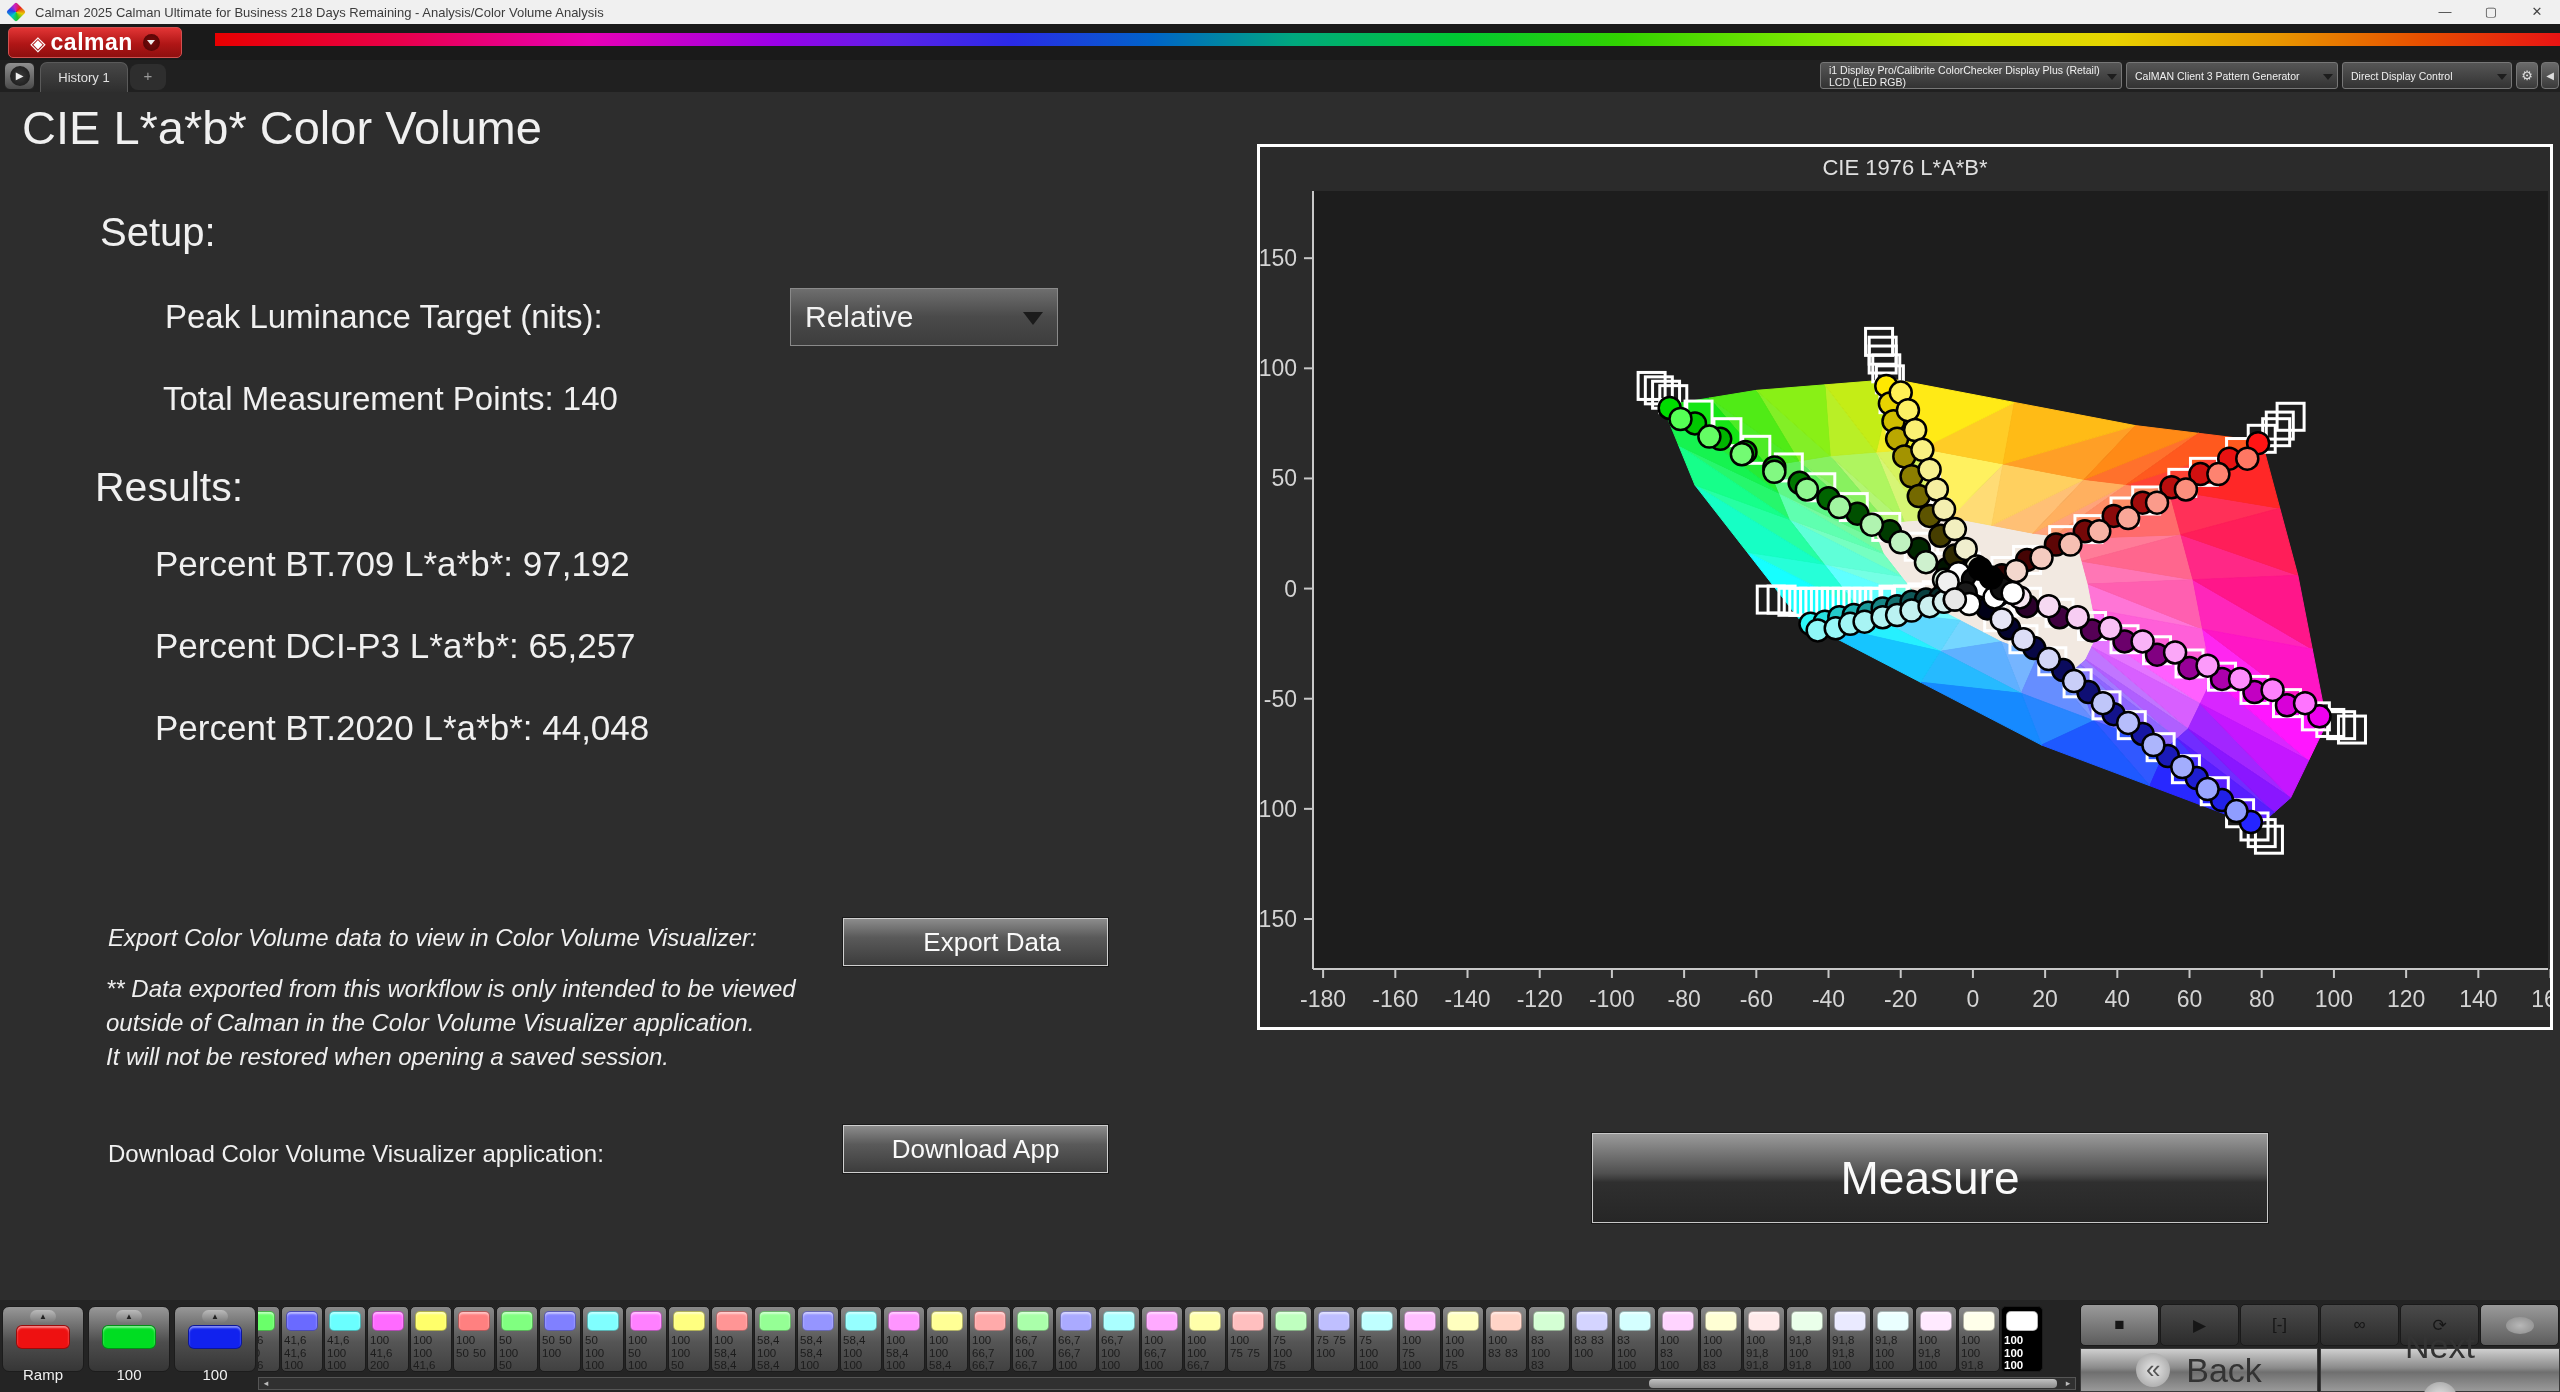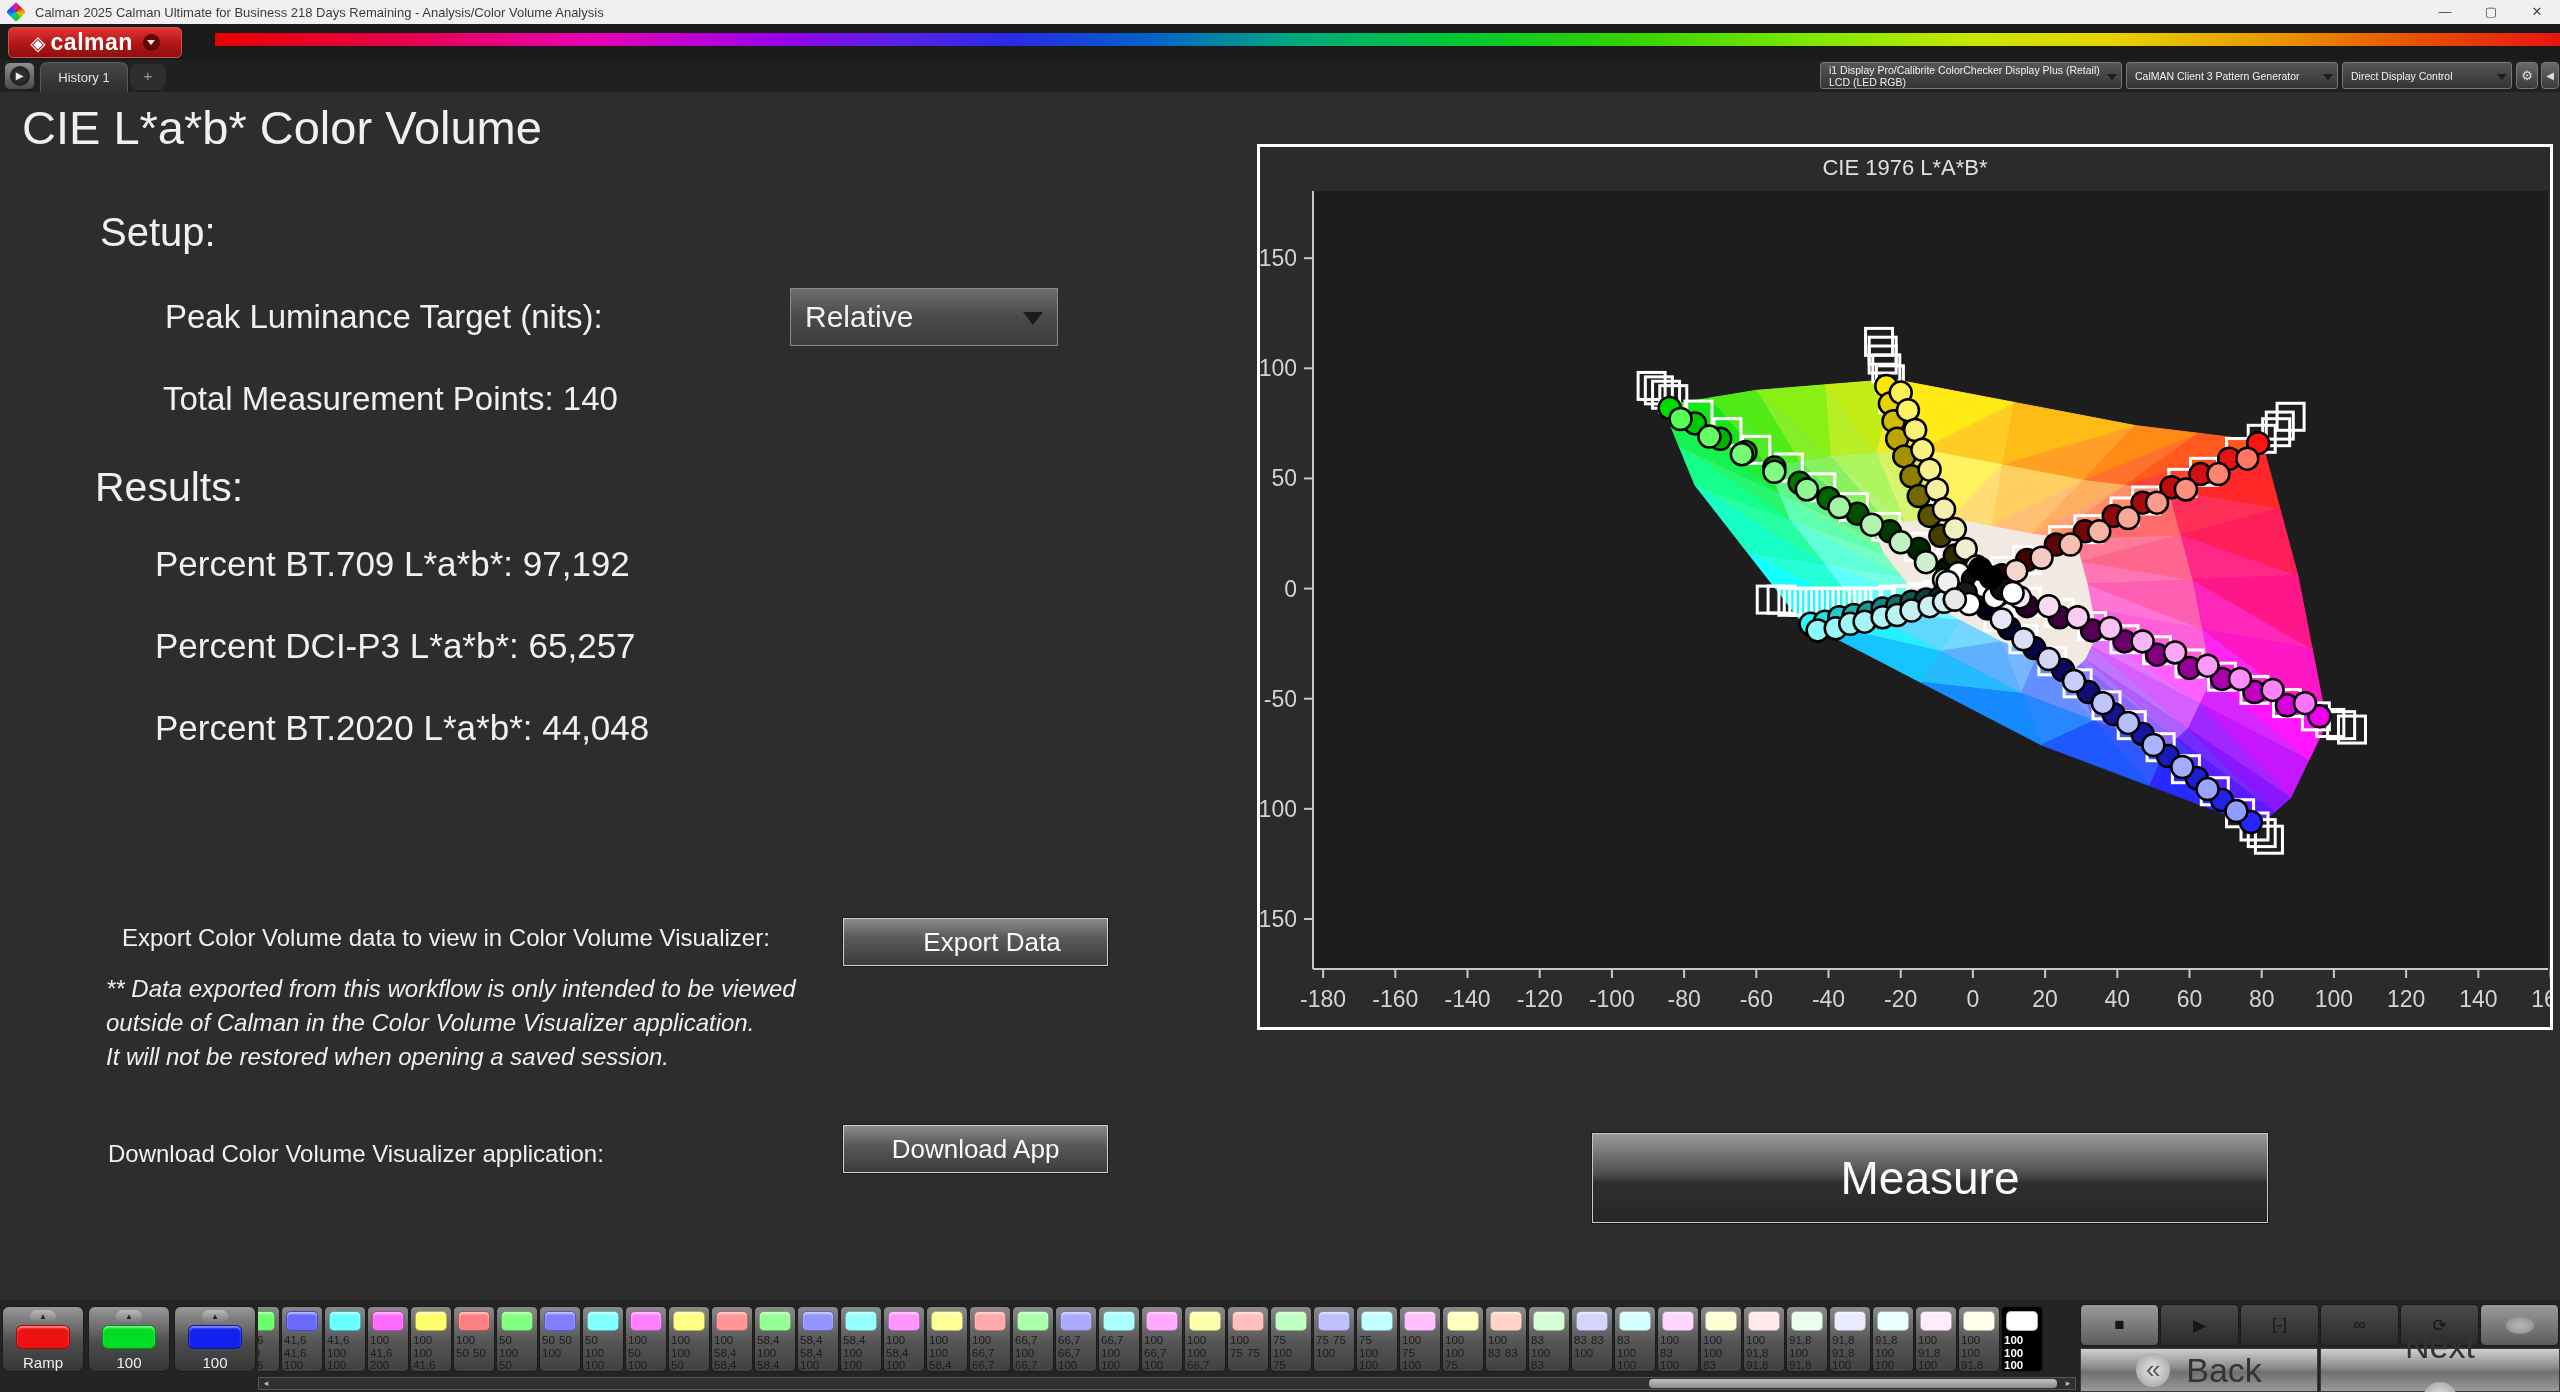--- a/index.html
+++ b/index.html
@@ -64,21 +64,21 @@
   #peak-dd { position:absolute; left:790px; top:196px; width:268px; height:58px;
     background:linear-gradient(#6e6e6e,#4a4a4a 50%,#3d3d3d); border:1px solid #8a8a8a;
     display:flex; align-items:center; }
   #peak-dd .val { margin-left:14px; font-size:30px; color:#f2f2f2; }
   #peak-dd .dd { margin-left:auto; margin-right:14px; border:10px solid transparent; border-top:13px solid #1b1b1b; margin-top:12px;}
   #total-row { position:absolute; left:163px; top:288px; font-size:33px; }
   #results-h { position:absolute; left:95px; top:372px; font-size:41px; }
   .resrow { position:absolute; left:155px; font-size:35px; }
   #res0 { top:452px; } #res1 { top:534px; } #res2 { top:616px; }
 
-  #export-label { position:absolute; left:122px; top:832px; font-size:24px; }
+  #export-label { position:absolute; left:108px; top:832px; font-size:24px;font-style:italic; }
   #export-note { position:absolute; left:106px; top:880px; font-size:24px; font-style:italic; line-height:34px; color:#eee;}
   #download-label { position:absolute; left:108px; top:1048px; font-size:24px; }
   .graybtn { position:absolute; background:linear-gradient(#8c8c8c,#5a5a5a 40%,#3c3c3c);
     border:1px solid #cfcfcf; outline:1px solid #1a1a1a; color:#fafafa; font-size:26px;
     display:flex; align-items:center; justify-content:center; }
   #export-btn { left:843px; top:826px; width:265px; height:48px;padding-left:33px; }
   #download-btn { left:843px; top:1033px; width:265px; height:48px; }
   #measure-btn { left:1592px; top:1041px; width:676px; height:90px; font-size:46px;
     background:linear-gradient(#9a9a9a,#4f4f4f 45%,#2f2f2f 55%,#262626); border:1px solid #c8c8c8; }
 
@@ -91,21 +91,21 @@
 
   
   #bottombar { position:absolute; left:0; top:1300px; width:2560px; height:92px; background:#242424; }
   .fixedbtn { position:absolute; top:6px; width:82px; height:66px; border-radius:7px;
     background:linear-gradient(#989898,#4d4d4d 55%,#363636); border:1px solid #1c1c1c;
     text-align:center; }
   .fixedbtn .up { width:26px; height:13px; margin:3px auto 2px; border-radius:7px;
     background:linear-gradient(#bbb,#777); font-size:8px; line-height:13px; color:#222; }
   .fixedbtn .chip { width:54px; height:24px; margin:0 auto; border-radius:6px; border:1px solid rgba(0,0,0,.35);
     box-shadow:inset 0 2px 2px rgba(255,255,255,.5); }
-  .fixedbtn .lbl { font-size:15px; color:#f0f0f0; margin-top:5px; }
+  .fixedbtn .lbl { font-size:15px; color:#f0f0f0; margin-top:17px; }
 
   #swatch-strip { position:absolute; left:258px; top:6px; width:1818px; height:68px;
     display:flex; overflow:hidden; }
   .swatch { flex:0 0 42px; height:66px; margin-right:1px; border-radius:5px;
     background:linear-gradient(#8a8a8a,#555 55%,#414141); border:1px solid #1c1c1c; }
   .swatch:first-child { margin-left:-20px; }
   .swatch .chip { width:32px; height:20px; margin:4px auto 2px; border-radius:5px;
     border:1px solid rgba(0,0,0,.3); box-shadow:inset 0 2px 2px rgba(255,255,255,.55); }
   .swatch .lbl { font-size:11.5px; line-height:12.5px; color:#1c1c1c; padding:1px 2px; text-align:left;
     word-spacing:1px; }

